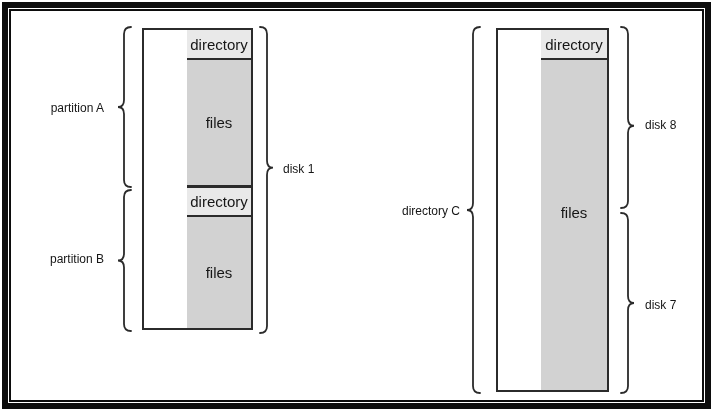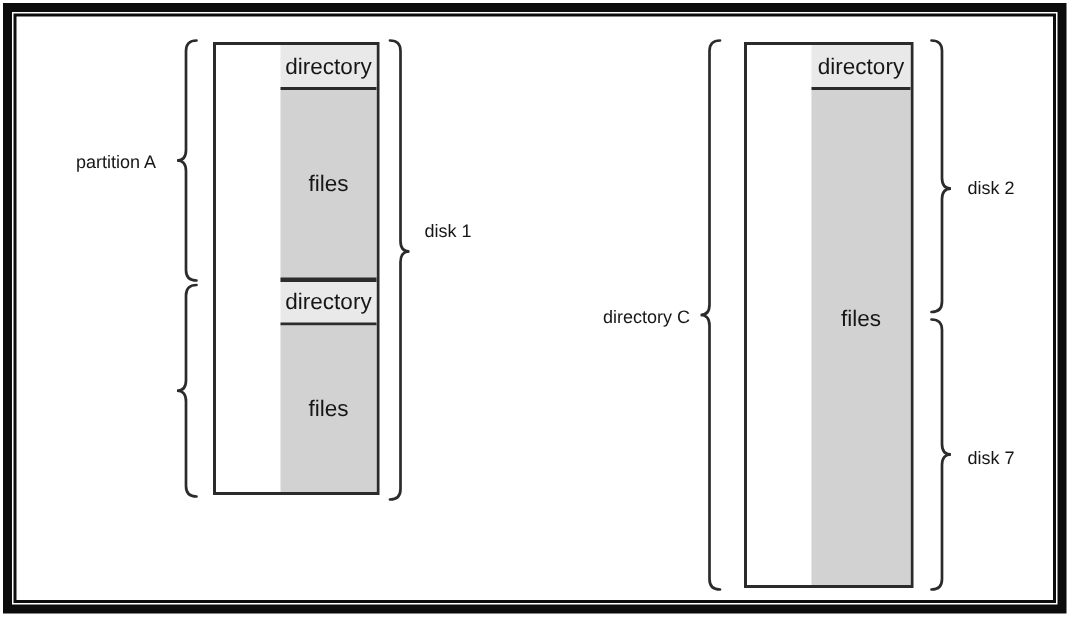--- a/index.html
+++ b/index.html
@@ -27,58 +27,59 @@
 <body>
 
 <div class="page">
 
   <div class="outer-frame">
     <div class="inner-frame"></div>
   </div>
 
   <div class="lbl ra" style="left:0;width:104px;top:99px">partition A</div>
 
+  <div class="lbl ra" style="left:0;width:104px;top:250px">partition B</div>
 
   <svg class="brace" style="left:116px;top:26px" width="16" height="162" viewBox="0 0 16 162">
       <path d="M 15 1 Q 8 1 8 8 L 8 74 Q 8 81 2 81 Q 8 81 8 88 L 8 154 Q 8 161 15 161"></path>
     </svg>
 
   <svg class="brace" style="left:116px;top:189px" width="16" height="143" viewBox="0 0 16 143">
       <path d="M 15 1 Q 8 1 8 8 L 8 64.5 Q 8 71.5 2 71.5 Q 8 71.5 8 78.5 L 8 135 Q 8 142 15 142"></path>
     </svg>
 
   <div class="stack" style="left:142px;top:28px;width:111px;height:302px">
     <div class="seg dir" style="height:30px">directory</div>
     <div class="seg files part-end" style="height:128px">files</div>
     <div class="seg dir" style="height:29px">directory</div>
     <div class="seg files" style="flex:1 1 auto">files</div>
   </div>
 
   <svg class="brace" style="left:259px;top:26px" width="16" height="308" viewBox="0 0 16 308">
       <path d="M 1 1 Q 8 1 8 8 L 8 134.68 Q 8 141.68 14 141.68 Q 8 141.68 8 148.68 L 8 300 Q 8 307 1 307"></path>
     </svg>
 
-  <div class="lbl" style="left:283px;top:145px">disk 1</div>
+  <div class="lbl" style="left:283px;top:160px">disk 1</div>
 
   <div class="lbl ra" style="left:0;width:460px;top:202px">directory C</div>
 
   <svg class="brace" style="left:465px;top:26px" width="16" height="368" viewBox="0 0 16 368">
       <path d="M 15 1 Q 8 1 8 8 L 8 177 Q 8 184 2 184 Q 8 184 8 191 L 8 360 Q 8 367 15 367"></path>
     </svg>
 
   <div class="stack" style="left:496px;top:28px;width:113px;height:364px">
     <div class="seg dir" style="height:30px">directory</div>
     <div class="seg files" style="flex:1 1 auto;padding-bottom:26px">files</div>
   </div>
 
   <svg class="brace" style="left:620px;top:26px" width="16" height="183" viewBox="0 0 16 183">
       <path d="M 1 1 Q 8 1 8 8 L 8 92.73500000000001 Q 8 99.73500000000001 14 99.73500000000001 Q 8 99.73500000000001 8 106.73500000000001 L 8 175 Q 8 182 1 182"></path>
     </svg>
 
   <svg class="brace" style="left:620px;top:212px" width="16" height="182" viewBox="0 0 16 182">
       <path d="M 1 1 Q 8 1 8 8 L 8 84 Q 8 91 14 91 Q 8 91 8 98 L 8 174 Q 8 181 1 181"></path>
     </svg>
 
-  <div class="lbl" style="left:645px;top:116px">disk 2</div>
+  <div class="lbl" style="left:645px;top:116px">disk 8</div>
 
   <div class="lbl" style="left:645px;top:296px">disk 7</div>
 
 </div>
 
 </body></html>

